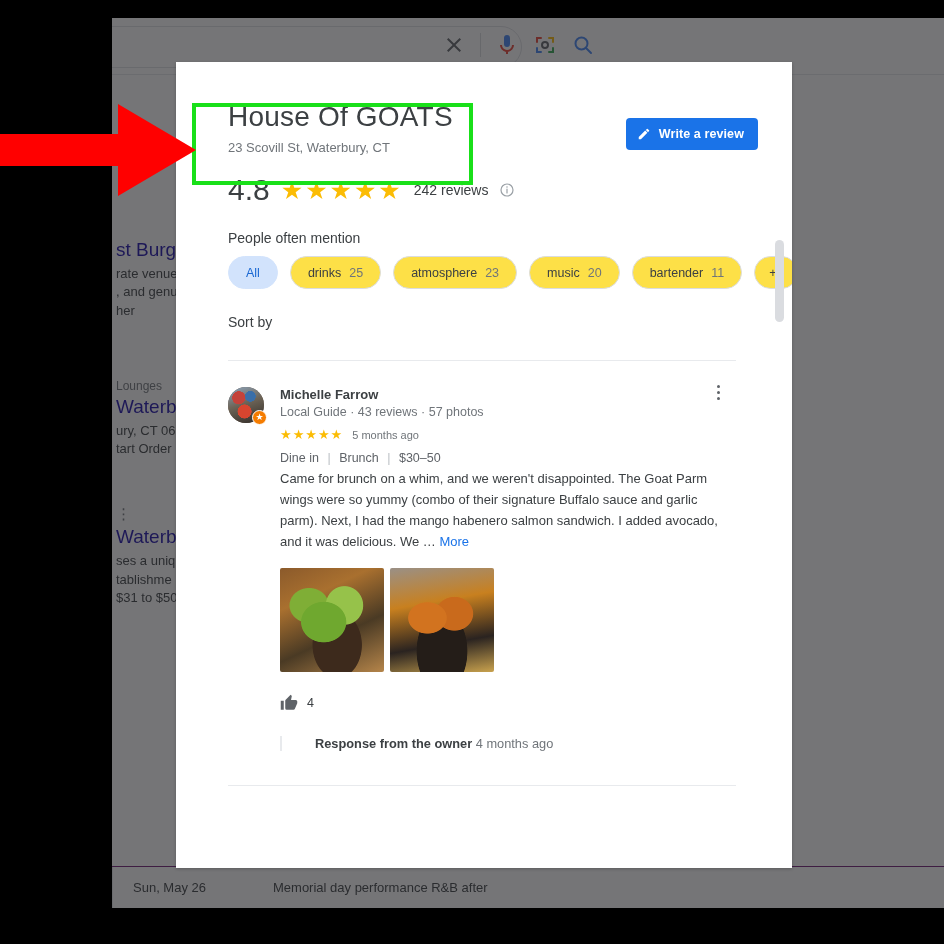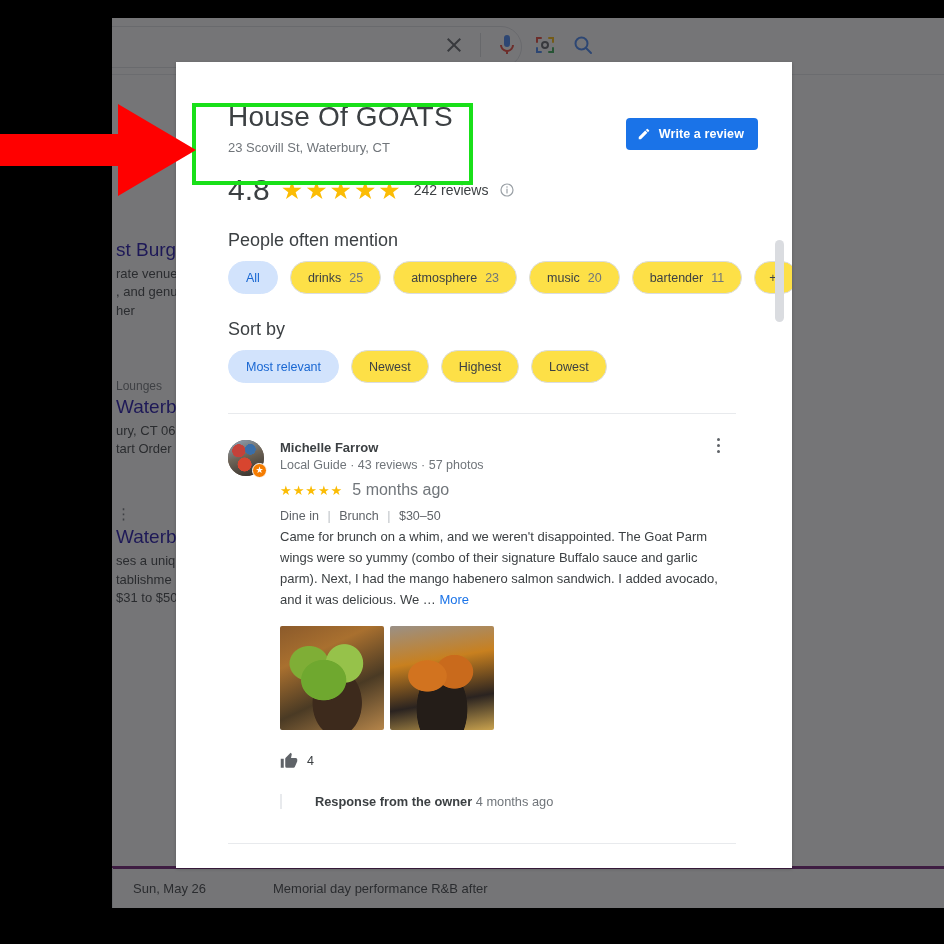--- a/index.html
+++ b/index.html
@@ -45,21 +45,21 @@
   .bg-small { font-size: 12px; color: #70757a; white-space: nowrap; }
   .bg-kebab { color: #70757a; font-size: 15px; letter-spacing: 0; }
   .bg-blk { margin-bottom: 6px; }
   .spacer-a { height: 150px; }
   .spacer-b { height: 52px; }
   .spacer-c { height: 40px; }
 
   
   .events {
     position: absolute; left: 0; bottom: 0; width: 832px; height: 42px;
-    background: #fff; border-top: 3px solid #701a75;
+    background: #fff; border-top: 1px solid #701a75;
     display: flex; align-items: center;
   }
   .ev-sep { width: 1px; height: 42px; background: #e4e6e9; margin-right: 0; }
   .ev-date { font-size: 13px; color: #3c4043; width: 160px; padding-left: 20px; white-space: nowrap; }
   .ev-desc { font-size: 13px; color: #3c4043; white-space: nowrap; }
 
   
   .modal {
     position: absolute; left: 176px; top: 62px;
     width: 616px; height: 806px; background: #fff;
@@ -79,21 +79,21 @@
     font-size: 12.5px; font-weight: 700; font-family: Liberation Sans, sans-serif;
     cursor: pointer; letter-spacing: .1px;
   }
 
   .rating-row { display: flex; align-items: center; gap: 11px; margin-top: 20px; }
   .rating-num { font-size: 30px; color: #3c4043; font-weight: 400; line-height: 1; }
   .stars-big { color: #fbbc04; font-size: 25px; letter-spacing: 2px; line-height: 1; }
   .rev-count { font-size: 14px; color: #3c4043; }
   .info-ic { width: 16px; height: 16px; }
 
-  .section-label { font-size: 18px; color: #3c4043; margin-top: 25px; margin-bottom: 10px; }
+  .section-label { font-size: 14px; color: #3c4043; margin-top: 25px; margin-bottom: 10px; }
 
   .chips { display: flex; gap: 12px; align-items: center; }
   .chip {
     border: 1px solid #dadce0; border-radius: 17px; height: 33px;
     padding: 0 17px; display: flex; align-items: center; gap: 8px;
     font-size: 12.5px; color: #3c4043; background: #fde047;
     cursor: pointer; white-space: nowrap;
   }
   .chip.sel { background: #d2e3fc; border-color: #d2e3fc; color: #1967d2; }
   .chip .cnt { color: #70757a; }
@@ -121,21 +121,21 @@
     width: 15px; height: 15px; border-radius: 50%;
     background: #f57c00; border: 1.5px solid #fff;
     display: flex; align-items: center; justify-content: center;
     color: #fff; font-size: 9px; line-height: 1;
   }
   .rev-body { flex: 1; min-width: 0; }
   .rev-name { font-size: 13px; color: #3c4043; font-weight: 700; }
   .rev-meta { font-size: 12.5px; color: #70757a; margin-top: 3px; }
   .rev-stars-row { display: flex; align-items: center; gap: 9px; margin-top: 9px; }
   .stars-sm { color: #fbbc04; font-size: 13px; letter-spacing: 1px; line-height: 1; }
-  .rev-age { font-size: 16px; color: #70757a; }
+  .rev-age { font-size: 11px; color: #70757a; }
   .rev-attrs { font-size: 12.5px; color: #5f6368; margin-top: 10px; }
   .rev-attrs .bar { color: #bdc1c6; padding: 0 5px; }
   .rev-text { font-size: 13px; color: #3c4043; line-height: 1.62; margin-top: 3px; max-width: 590px; }
   .more-link { color: #1a73e8; cursor: pointer; }
 
   .kebab {
     position: absolute; right: 8px; top: 24px;
     width: 20px; display: flex; flex-direction: column; align-items: center; gap: 3px;
     cursor: pointer;
   }
@@ -301,34 +301,20 @@
         <div class="chip">
           <span>bartender</span>
           <span class="cnt">11</span>
         </div>
         <div class="chip plus">
           <span>+6</span>
         </div>
       </div>
 
       <div class="section-label">Sort by</div>
-      <div class="chips">
-        <div class="chip sel">
-          <span>Most relevant</span>
-        </div>
-        <div class="chip">
-          <span>Newest</span>
-        </div>
-        <div class="chip">
-          <span>Highest</span>
-        </div>
-        <div class="chip">
-          <span>Lowest</span>
-        </div>
-      </div>
 
       <div class="divider-top"></div>
 
       <div class="review">
         <div class="avatar">
           <div class="photo"></div>
           <div class="lg-badge">★</div>
         </div>
 
         <div class="rev-body">

